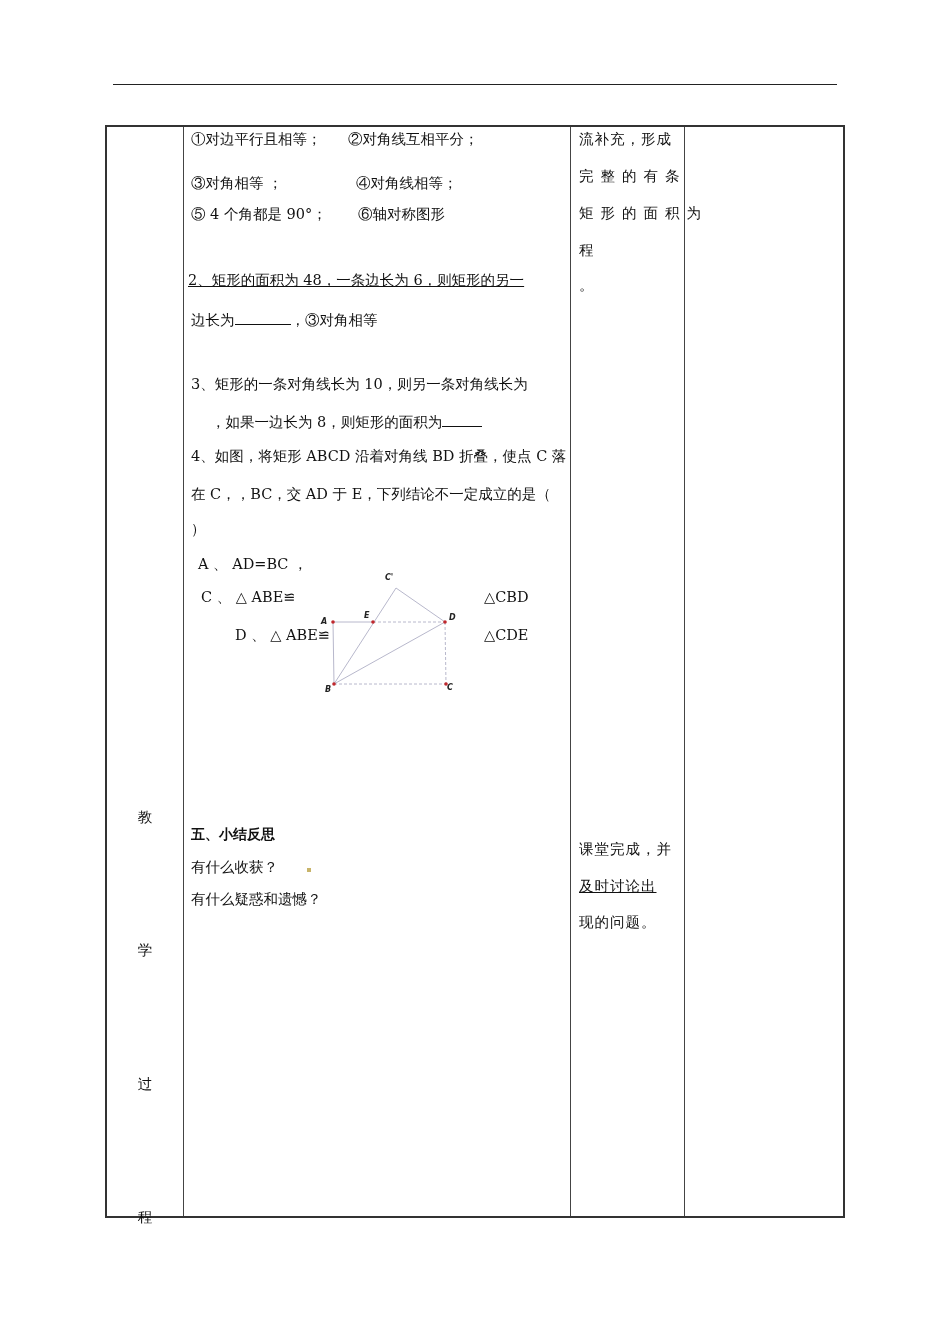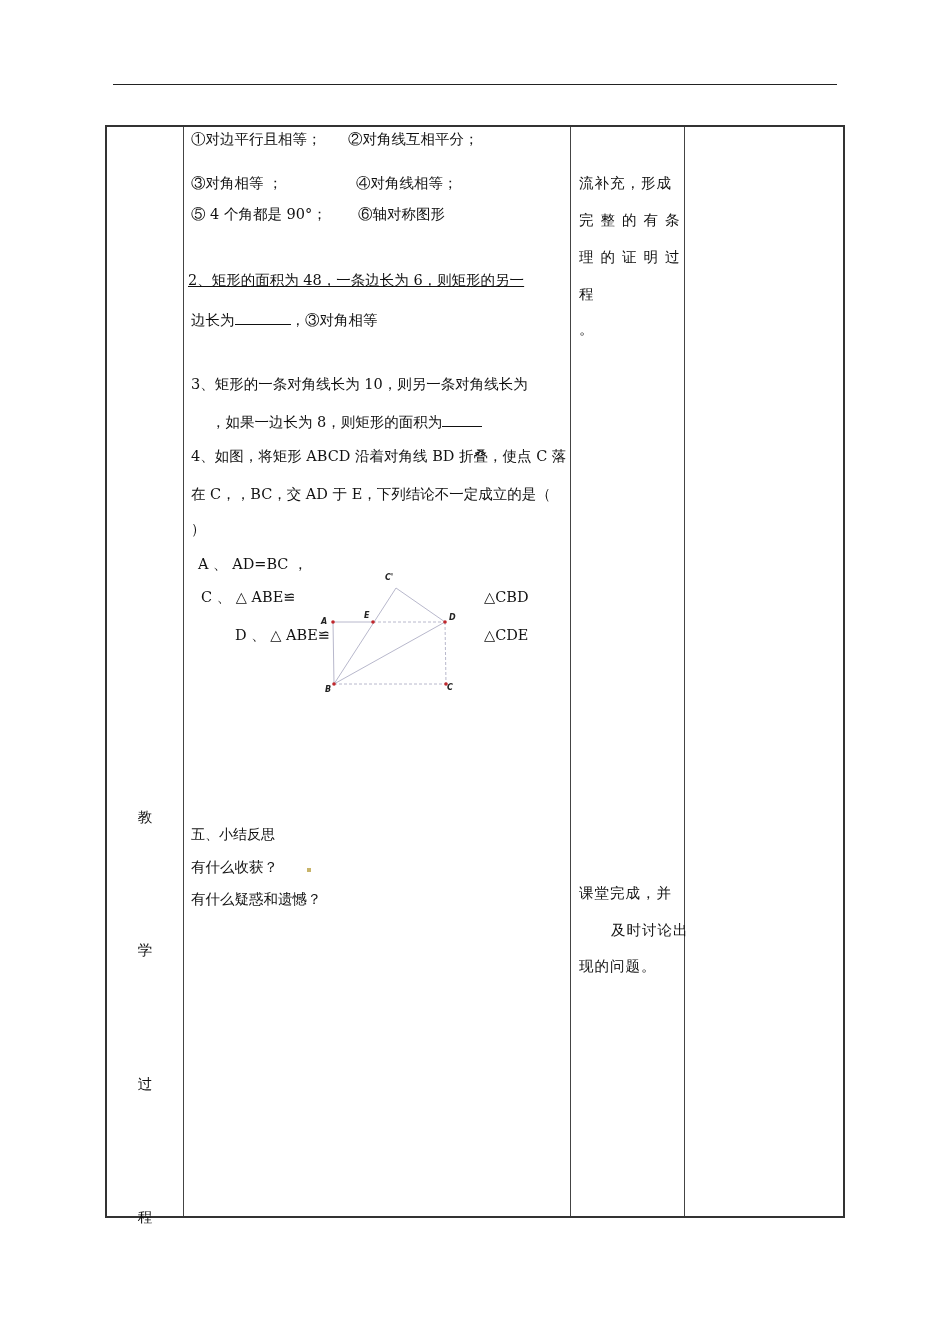--- a/index.html
+++ b/index.html
@@ -15,25 +15,25 @@
     .table {
       position: absolute; left: 105px; top: 125px; width: 740px; height: 1093px;
       border: 2px solid #333; box-sizing: border-box;
     }
     .vline { position: absolute; top: 0; bottom: 0; width: 0; border-left: 1.5px solid #444; }
     .v1 { left: 76px; }
     .v2 { left: 463px; }
     .v3 { left: 577px; }
 
     .txt { position: absolute; font-size: 14.5px; line-height: 18px; white-space: nowrap; text-align: right; }
-    .bold { font-weight: normal; font-family: "DejaVu Sans", "Liberation Sans", sans-serif; font-size: 14px; }
+    .bold { font-weight: bold; font-family: "DejaVu Sans", "Liberation Sans", sans-serif; font-size: 14px; }
     .side-char { position: absolute; font-size: 14.5px; width: 20px; text-align: center; }
     .blank { display: inline-block; border-bottom: 1px solid #111; vertical-align: baseline; height: 12px; }
 
-    .note { position: absolute; font-size: 14.5px; line-height: 18px; white-space: nowrap; letter-spacing: 1px; margin-top: 44px; }
+    .note { position: absolute; font-size: 14.5px; line-height: 18px; white-space: nowrap; letter-spacing: 1px; }
     .note-wide { letter-spacing: 7px; }
 
     .marker { position: absolute; left: 307px; top: 868px; width: 4px; height: 4px; background: #c8b46a; }
 
     svg.figure { position: absolute; left: 310px; top: 565px; }
     .fig-label { font-family: "DejaVu Sans", "Liberation Sans", sans-serif; font-size: 8px; font-style: italic; font-weight: bold; fill: #222; }
   </style>
 </head>
 <body>
 
@@ -103,19 +103,19 @@
   <text class="fig-label" x="75" y="15">C'</text>
 </svg>
 
 <div class="txt bold" style="left:191px; top:825px;">五、小结反思</div>
 <div class="txt" style="left:191px; top:858px;">有什么收获？</div>
 <div class="marker"></div>
 <div class="txt" style="left:191px; top:890px;">有什么疑惑和遗憾？</div>
 
 <div class="note" style="left:579px; top:130px;">流补充，形成</div>
 <div class="note note-wide" style="left:579px; top:167px;">完整的有条</div>
-<div class="note note-wide" style="left:579px; top:204px;">理的证明过</div>
+<div class="note note-wide" style="left:579px; top:204px;">矩形的面积为</div>
 <div class="note" style="left:579px; top:241px;">程</div>
 <div class="note" style="left:579px; top:276px;">。</div>
 
 <div class="note" style="left:579px; top:840px;">课堂完成，并</div>
-<div class="note" style="left:611px; top:877px;">及时讨论出</div>
+<div class="note" style="left:579px; top:877px;text-decoration:underline;">及时讨论出</div>
 <div class="note" style="left:579px; top:913px;">现的问题。</div>
 
 </body></html>

